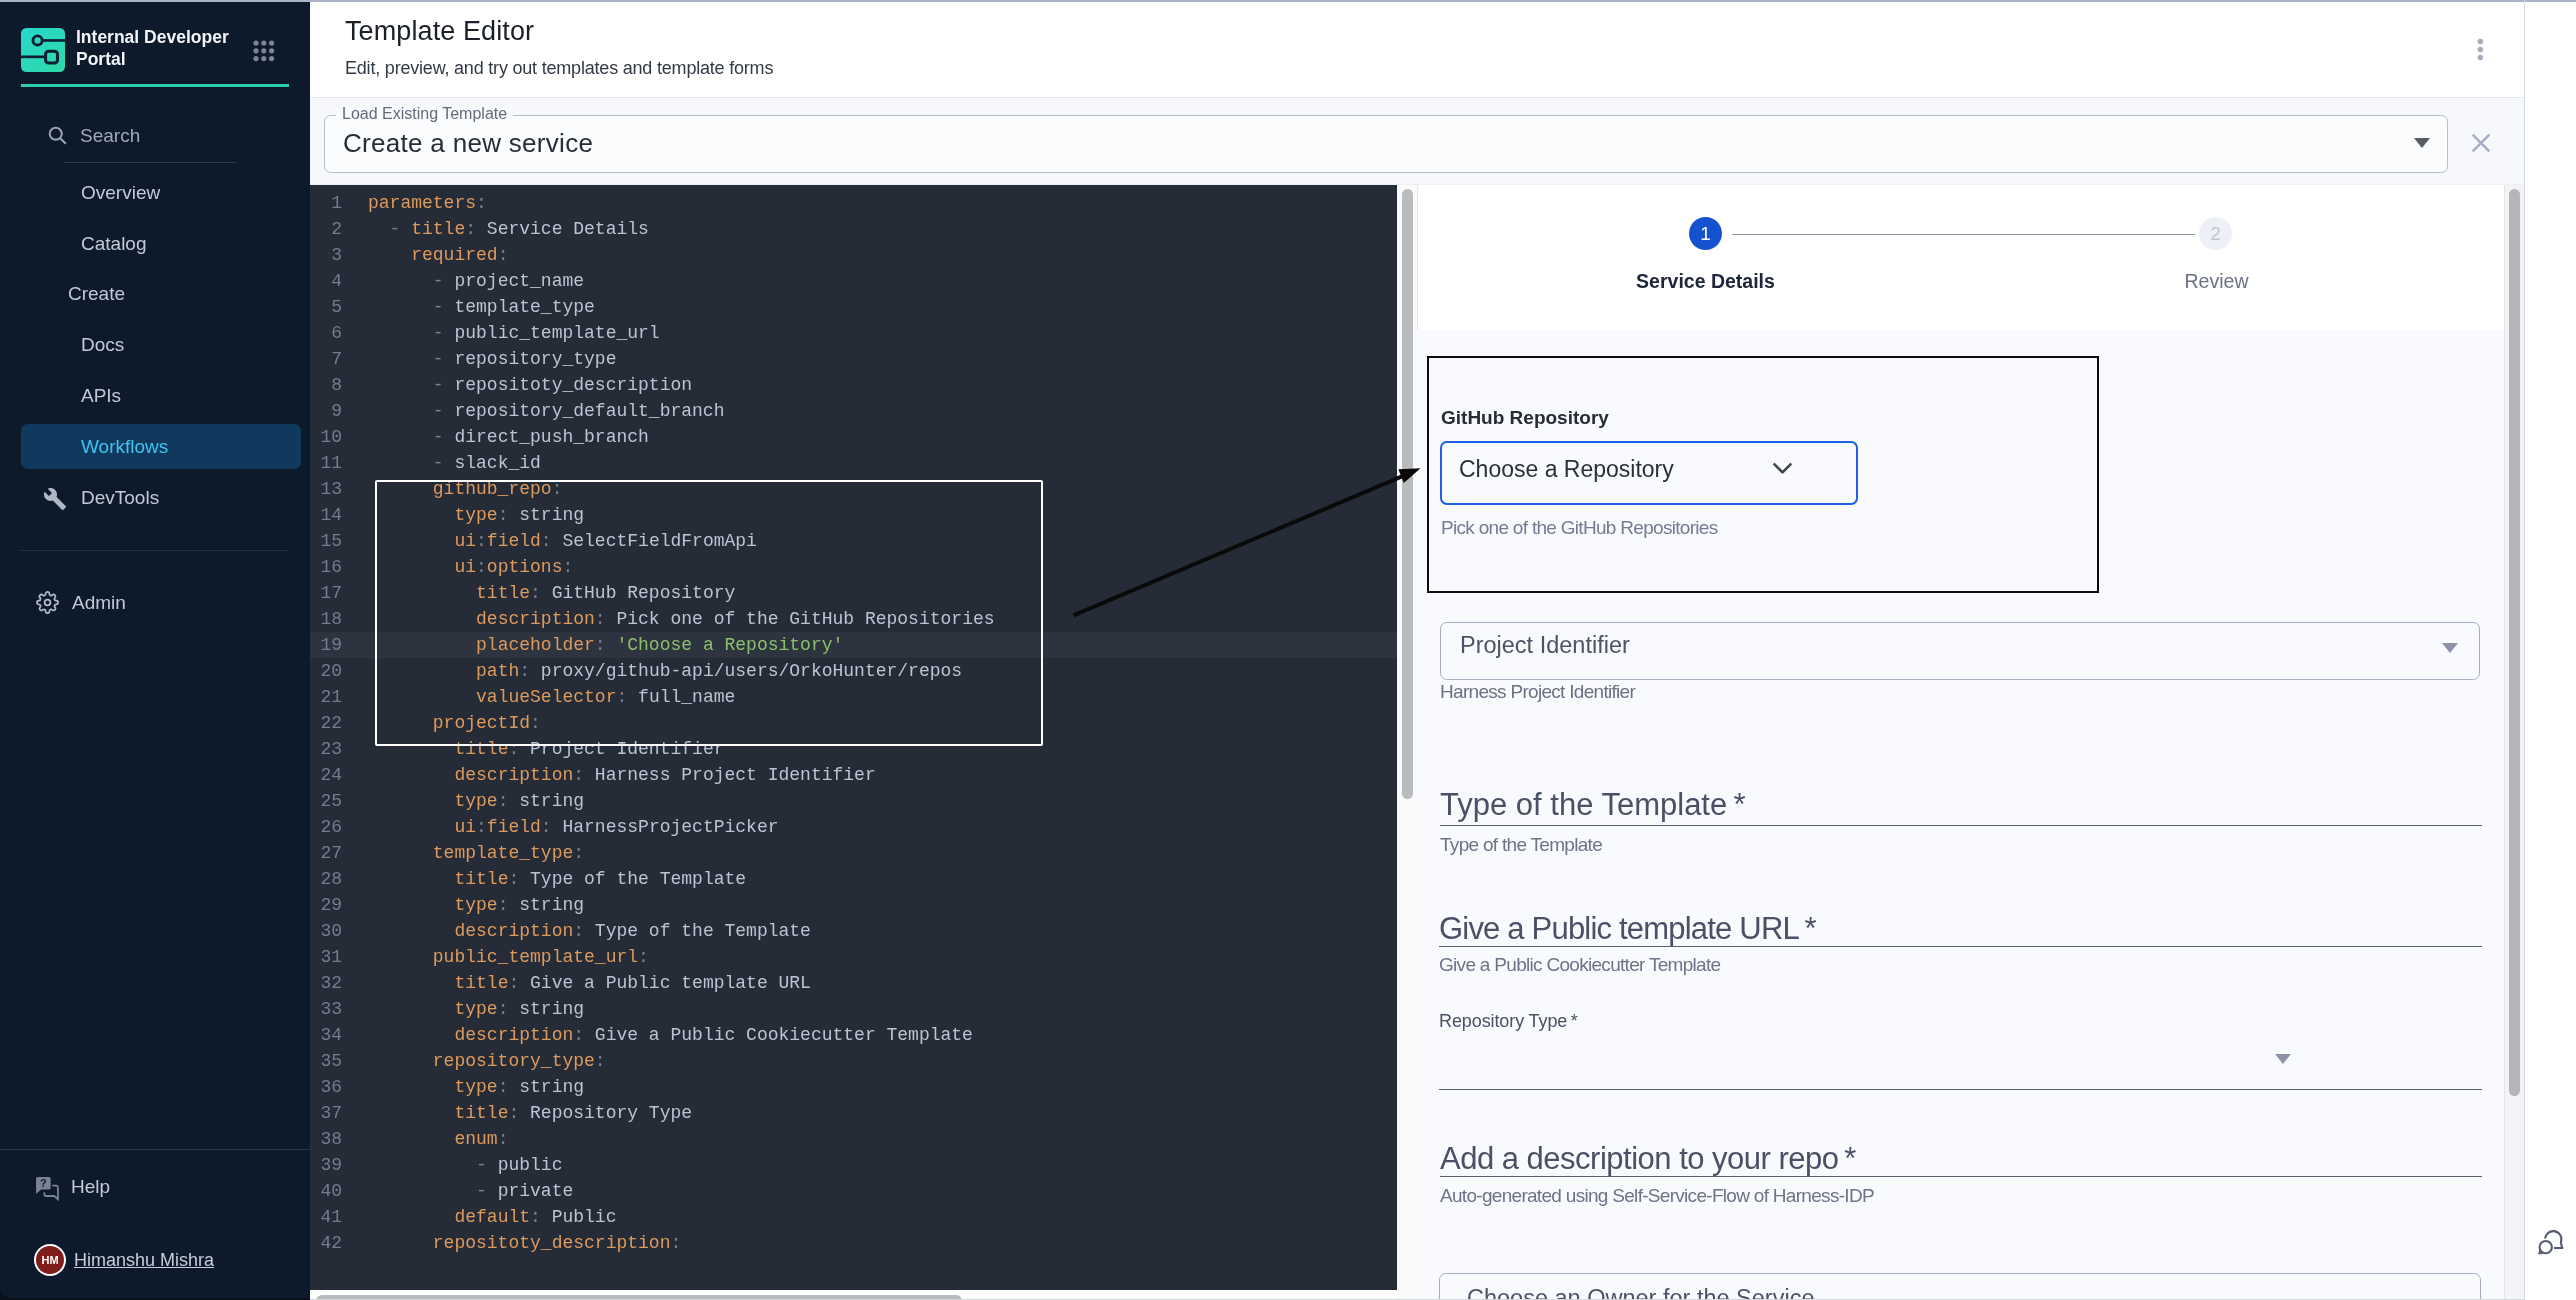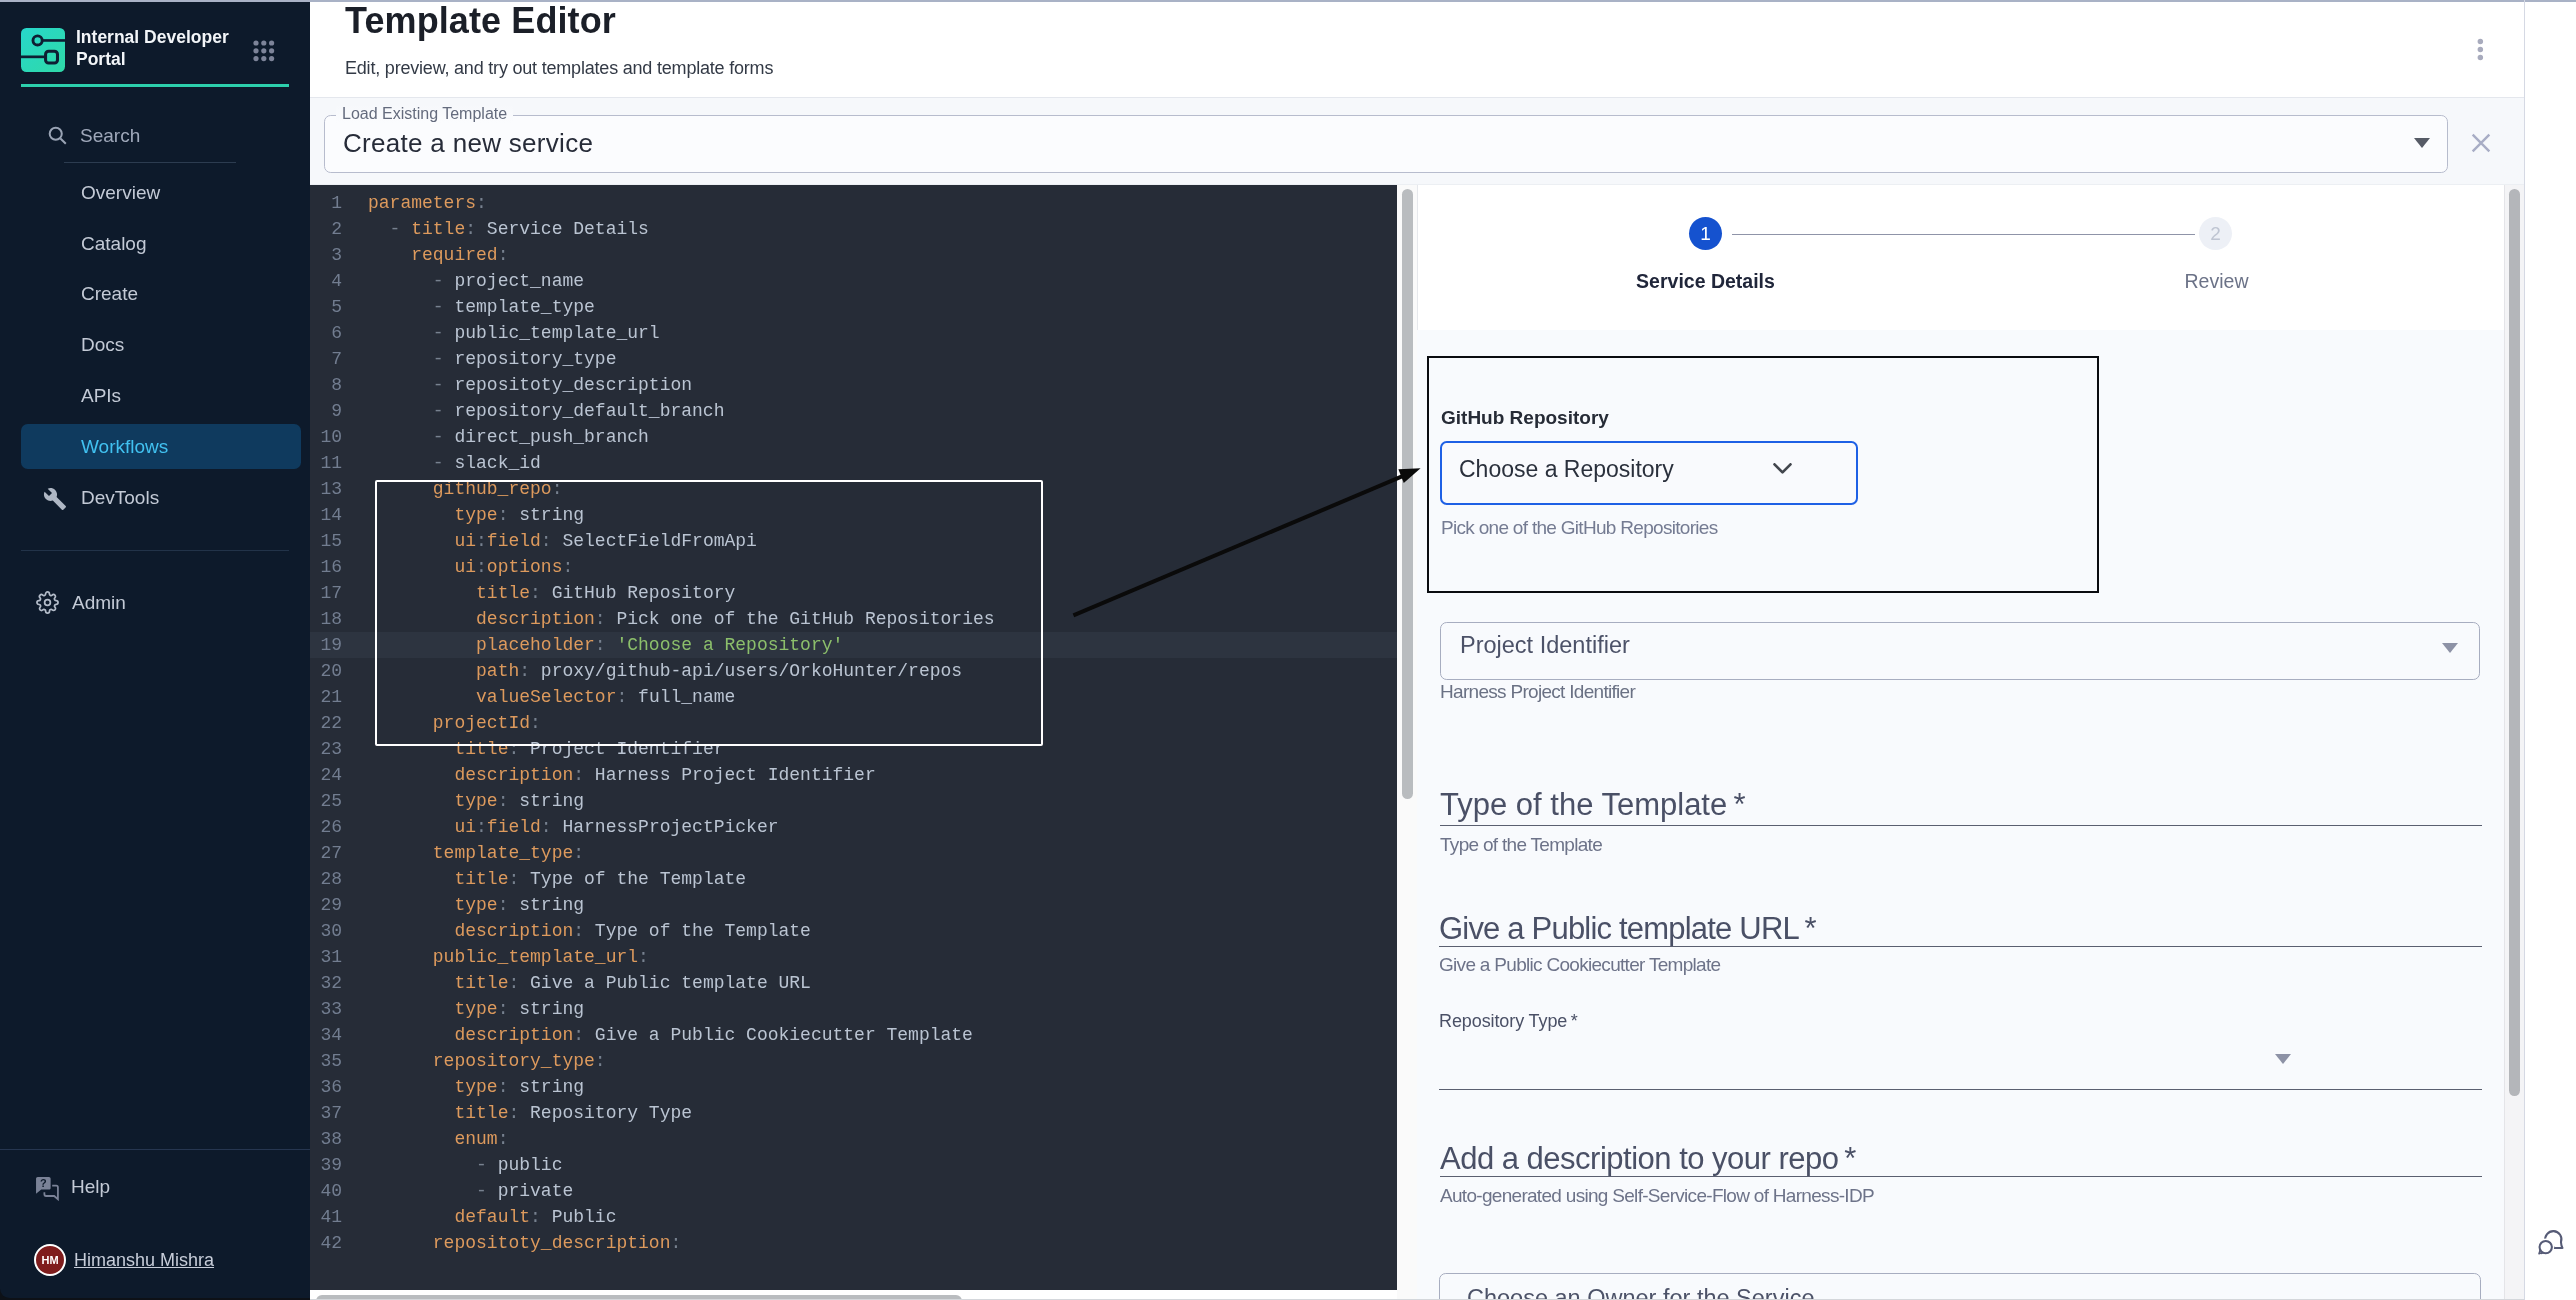--- a/index.html
+++ b/index.html
@@ -13,37 +13,37 @@
 #logoicon{left:21px;top:26px;width:44px;height:44px;}
 #logotext{left:76px;top:25px;width:175px;font-weight:bold;font-size:17.5px;line-height:21.5px;color:#f2f5f8;}
 #griddots{left:252px;top:37px;}
 #tealline{left:21px;top:82px;width:268px;height:2.7px;background:#2ccfac;}
 .navtx{color:#c3cad6;font-size:19px;}
 #searchic{left:47px;top:123px;}
 #searchtx{left:80px;top:123px;}
 #div1{left:64px;top:160px;width:172px;height:0.7px;background:#2c3c50;}
 #nav_ov{left:81px;top:180px;}
 #nav_ca{left:81px;top:231px;}
-#nav_cr{left:81px;top:281px;}
+#nav_cr{left:68px;top:281px;}
 #nav_do{left:81px;top:332px;}
 #nav_ap{left:81px;top:383px;}
 #wfrow{left:21px;top:422px;width:280px;height:45px;background:#0f3a5e;border-radius:6.7px;}
 #wftx{left:81px;top:434px;color:#41c1f0;font-size:19px;}
 #devic{left:43px;top:485px;}
 #devtx{left:81px;top:485px;}
 #div2{left:21px;top:548px;width:268px;height:0.7px;background:#223349;}
 #div3{left:0px;top:1147px;width:310px;height:0.7px;background:#263650;}
 #admic{left:36px;top:589px;}
 #admtx{left:72px;top:590px;}
 #helpic{left:35px;top:1174px;}
 #helptx{left:71px;top:1174px;}
 #avatar{left:34px;top:1242px;width:32px;height:32px;border-radius:50%;background:#7f1d1d;border:2px solid #fff;color:#fff;font-size:11px;font-weight:bold;text-align:center;line-height:28px;}
 #avname{left:74px;top:1248px;color:#c7cdd9;font-size:18px;text-decoration:underline;}
 
-#h1{left:345px;top:0;font-size:36px;font-weight:bold;color:#1b1f28;letter-spacing:0.1px;}
+#h1{left:345px;top:16px;font-size:27px;font-weight:normal;color:#1b1f28;letter-spacing:0.1px;}
 #sub{left:345px;top:58px;font-size:18px;letter-spacing:-0.2px;color:#333a46;}
 #kebab{left:2477px;top:38px;}
 #hdrline{left:310px;top:97px;width:2214px;height:0.7px;background:#e4e7ed;}
 
 #band{left:310px;top:98px;width:2214px;height:87px;background:#f6f8fb;border-bottom:0.7px solid #eceff3;}
 #ddbox{left:324px;top:115px;width:2124px;height:58px;background:#fbfcfe;border:1.3px solid #b7bccd;border-radius:6.7px;}
 #ddlabel{left:336px;top:105px;padding:0 6px;background:linear-gradient(#f6f8fb,#fbfcfe);font-size:16px;color:#646b7d;}
 #ddtext{left:343px;top:128px;font-size:26px;letter-spacing:0.3px;color:#272c39;}
 #ddcaret{left:2414px;top:138px;width:0;height:0;border-left:8.7px solid transparent;border-right:8.7px solid transparent;border-top:10px solid #565b66;}
 #xicon{left:2471px;top:133px;}

